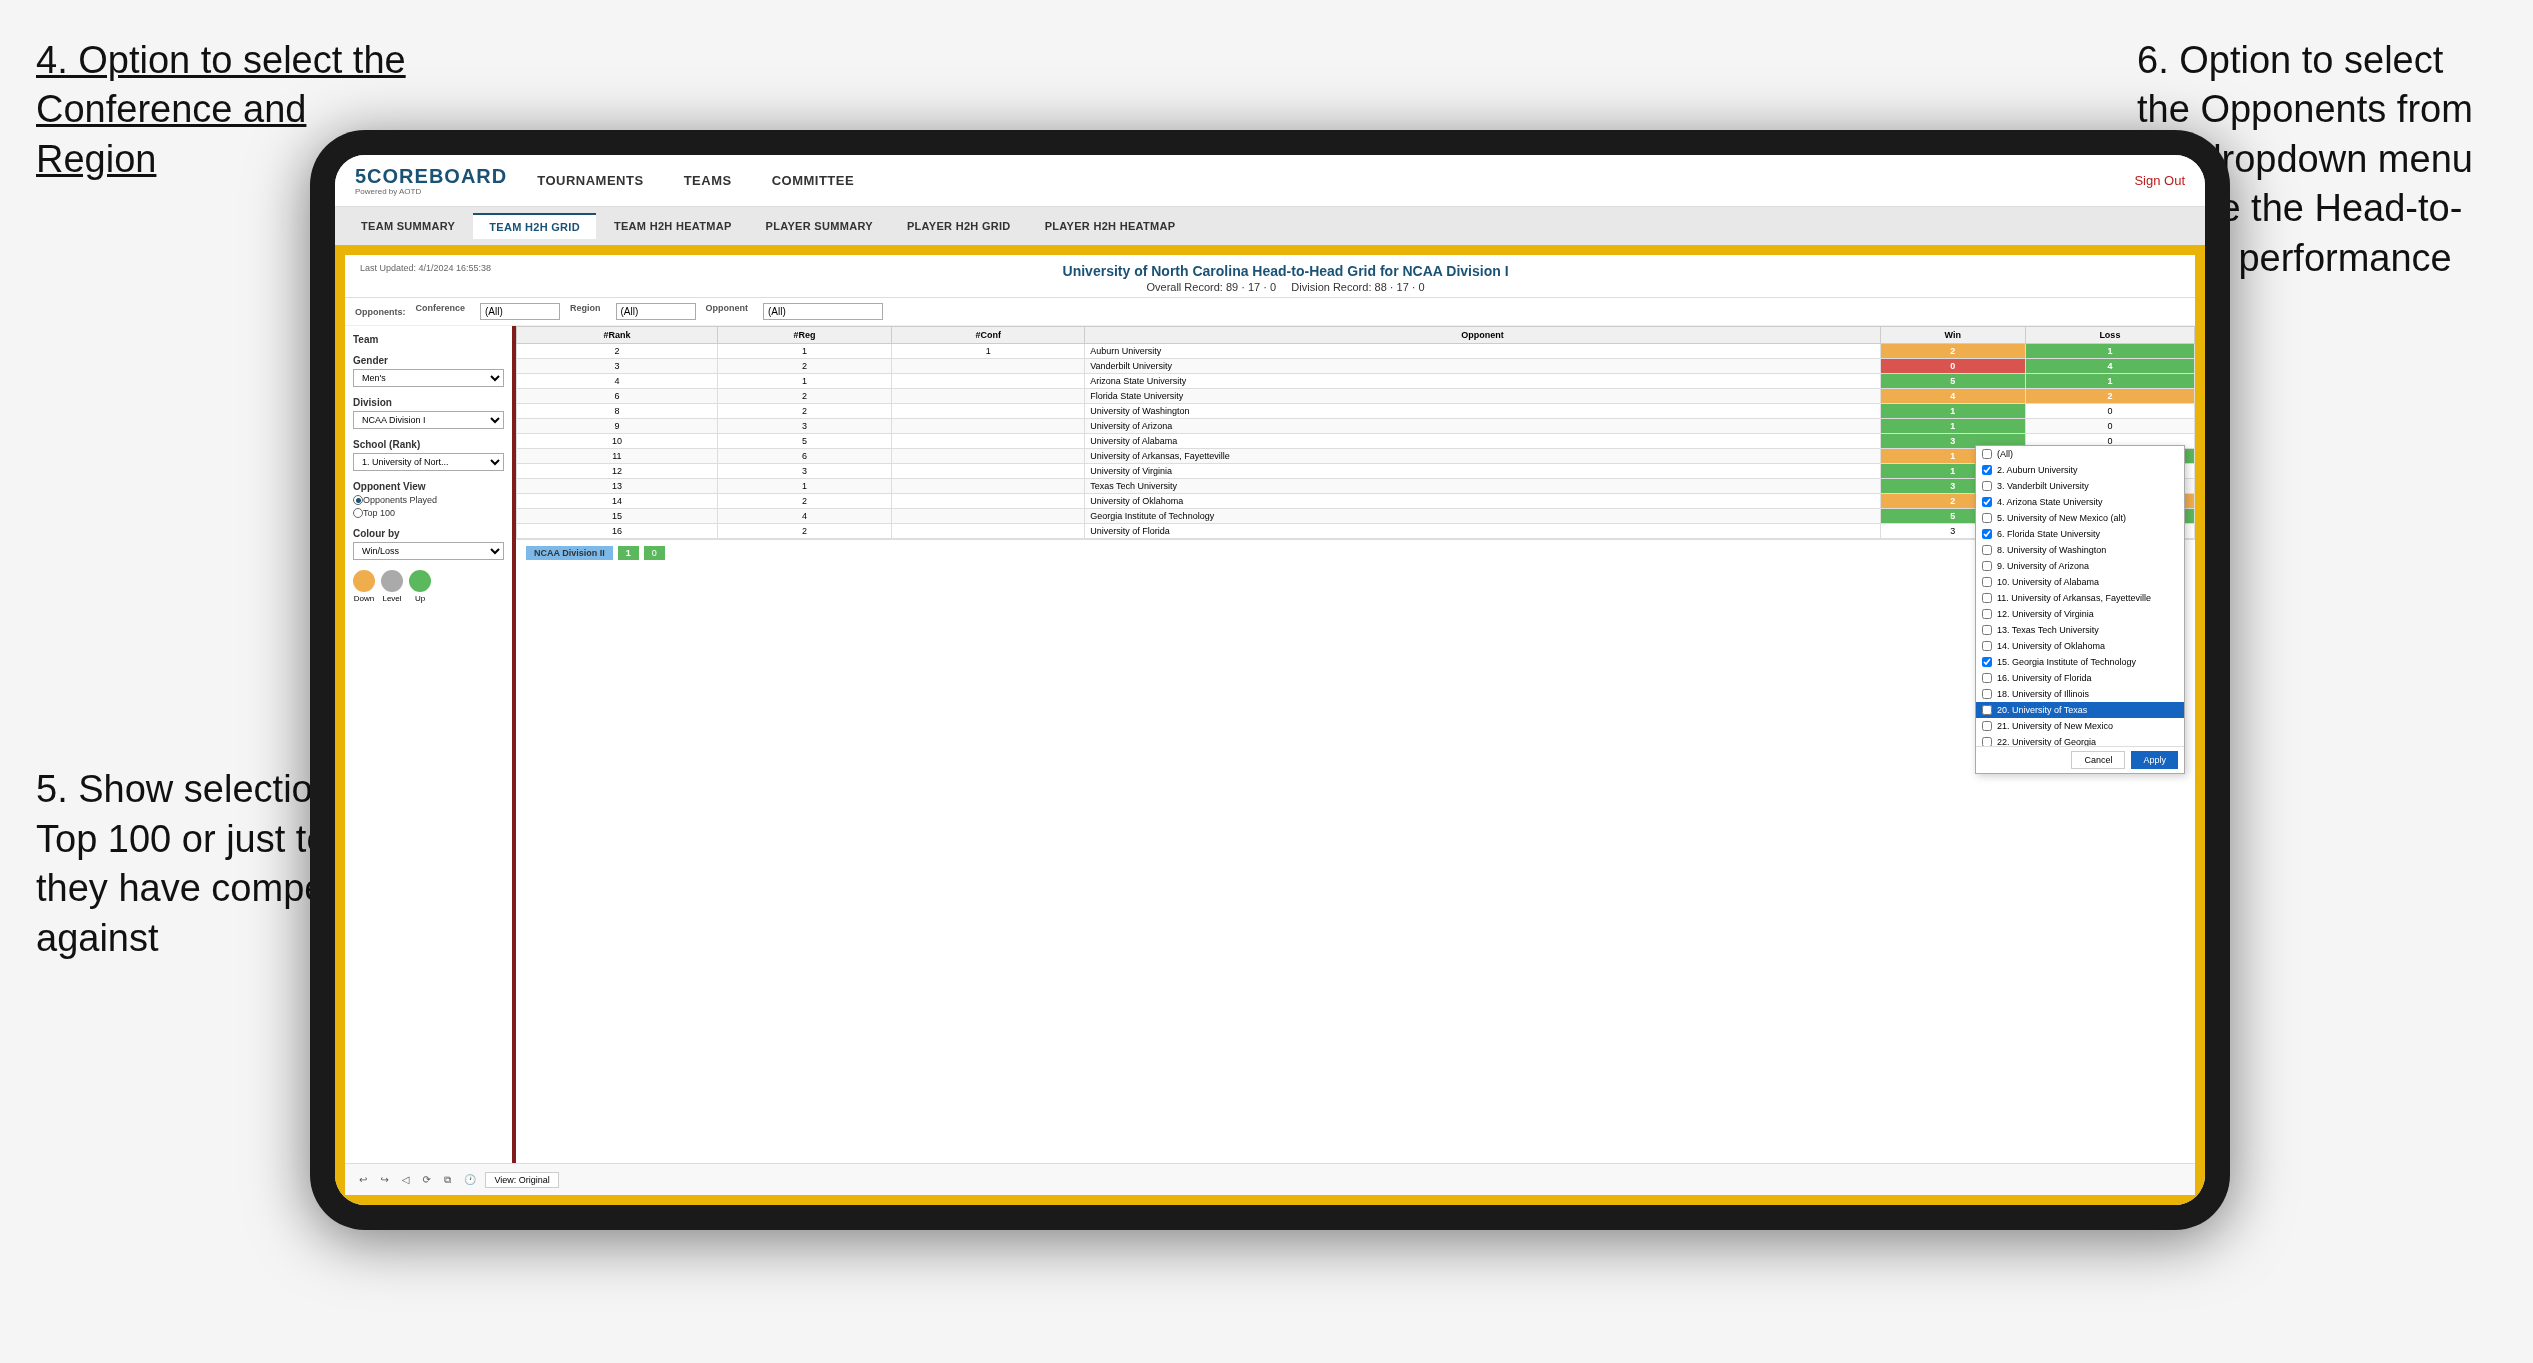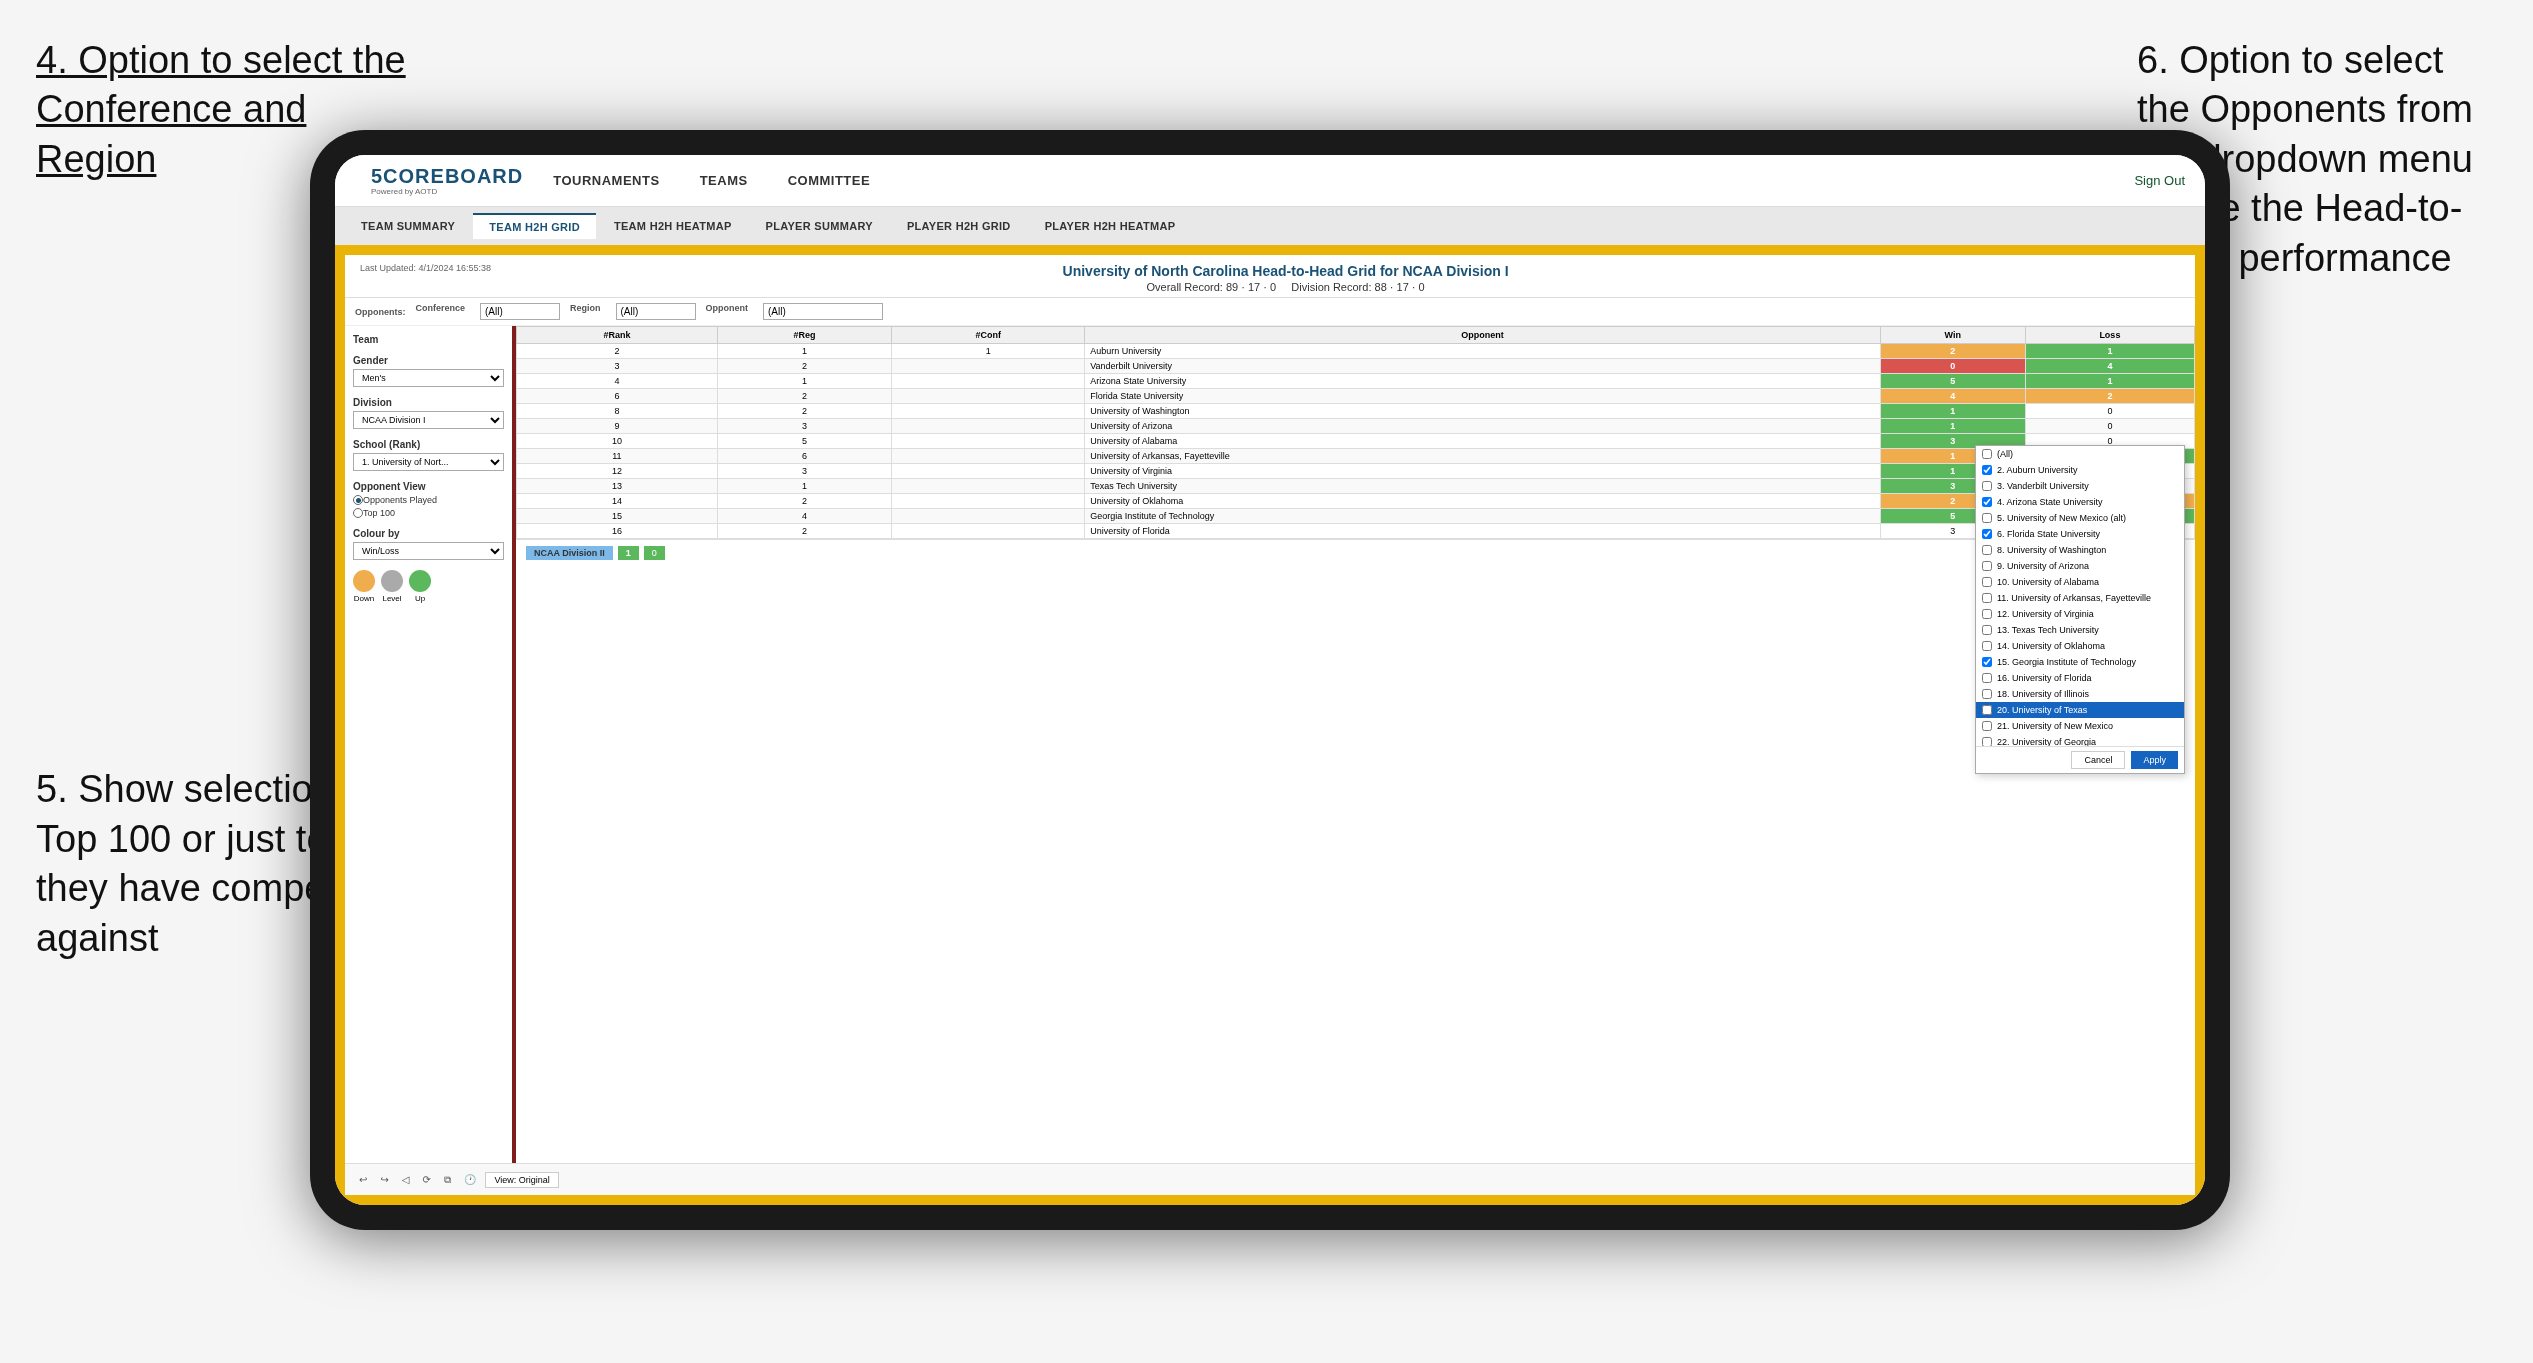--- a/index.html
+++ b/index.html
@@ -56,21 +56,20 @@
       align-items: center;
       padding: 0 20px;
       height: 52px;
       flex-shrink: 0;
     }
 
     .logo {
       display: flex;
       align-items: flex-end;
       margin-right: 30px;
-      margin-left: 16px;
     }
 
     .logo-text {
       font-size: 20px;
       font-weight: 900;
       color: #1a5276;
       letter-spacing: 1px;
     }
 
     .logo-sub {
@@ -91,21 +90,21 @@
       font-weight: 600;
       color: #333;
       letter-spacing: 0.5px;
       cursor: pointer;
       padding: 15px 0;
       text-transform: uppercase;
     }
 
     .nav-right {
       font-size: 13px;
-      color: #14532d;
+      color: #b91c1c;
       cursor: pointer;
     }
 
     
     .sub-nav {
       background: #e8e8e8;
       display: flex;
       align-items: center;
       height: 38px;
       flex-shrink: 0;

